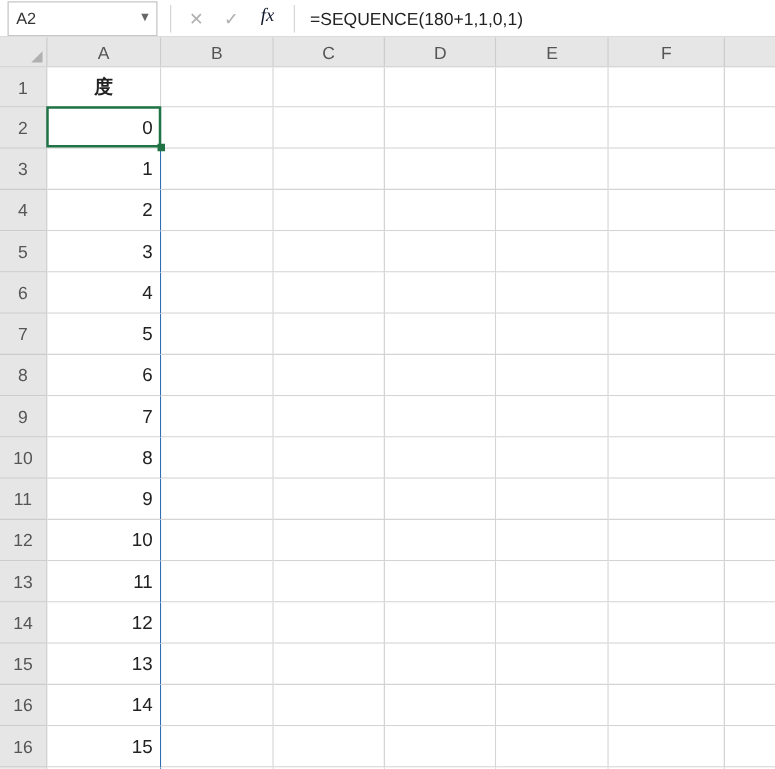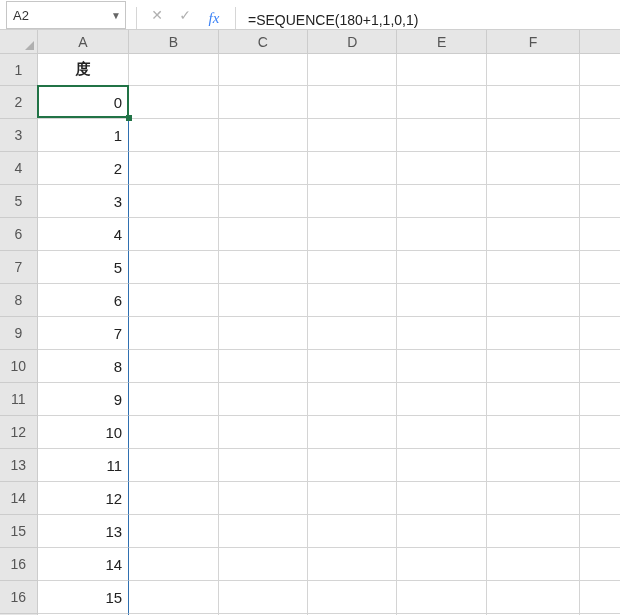--- a/index.html
+++ b/index.html
@@ -8,21 +8,21 @@
     font-size: 14px;
     background: #ffffff;
     color: #222;
     width: 620px;
     height: 615px;
     overflow: hidden;
   }
   
   .topbar {
     display: flex;
-    align-items: flex-end;
+    align-items: center;
     height: 30px;
     border-bottom: 1px solid #d0d0d0;
     background: #ffffff;
   }
   .namebox {
     width: 120px;
     height: 28px;
     display: flex;
     align-items: center;
     border: 1px solid #c6c6c6;
@@ -55,21 +55,21 @@
     justify-content: center;
     color: #b0b0b0;
     font-size: 14px;
   }
   .fx {
     width: 30px;
     text-align: center;
     font-style: italic;
     font-family: "Times New Roman", serif;
     font-size: 15px;
-    color: #3b82f6;
+    color: #0f172a;
     padding-bottom:2px;
   }
   .formula-input {
     flex: 1;
     height: 18px;
     border: none;
     outline: none;
     font-size: 14px;
     padding-left: 6px;
     font-family: "Segoe UI", Arial, sans-serif;

